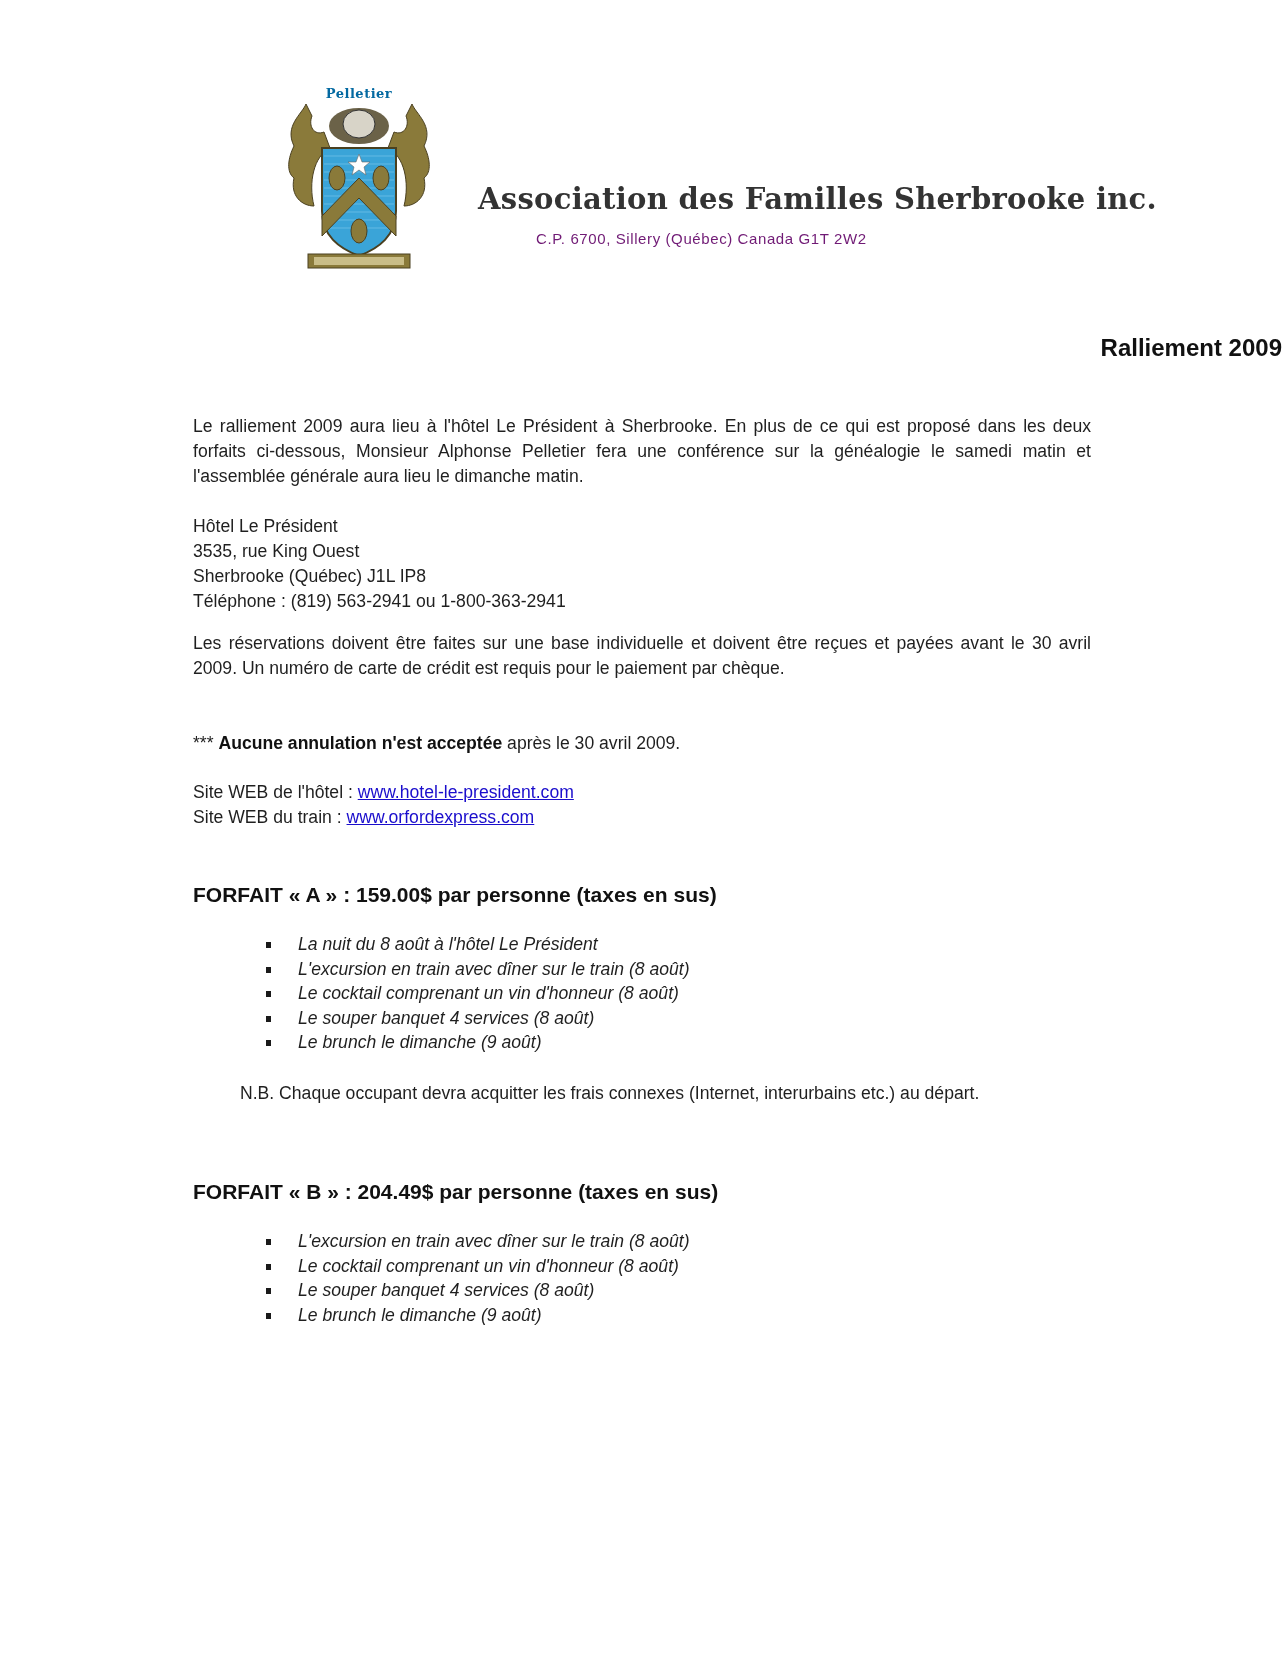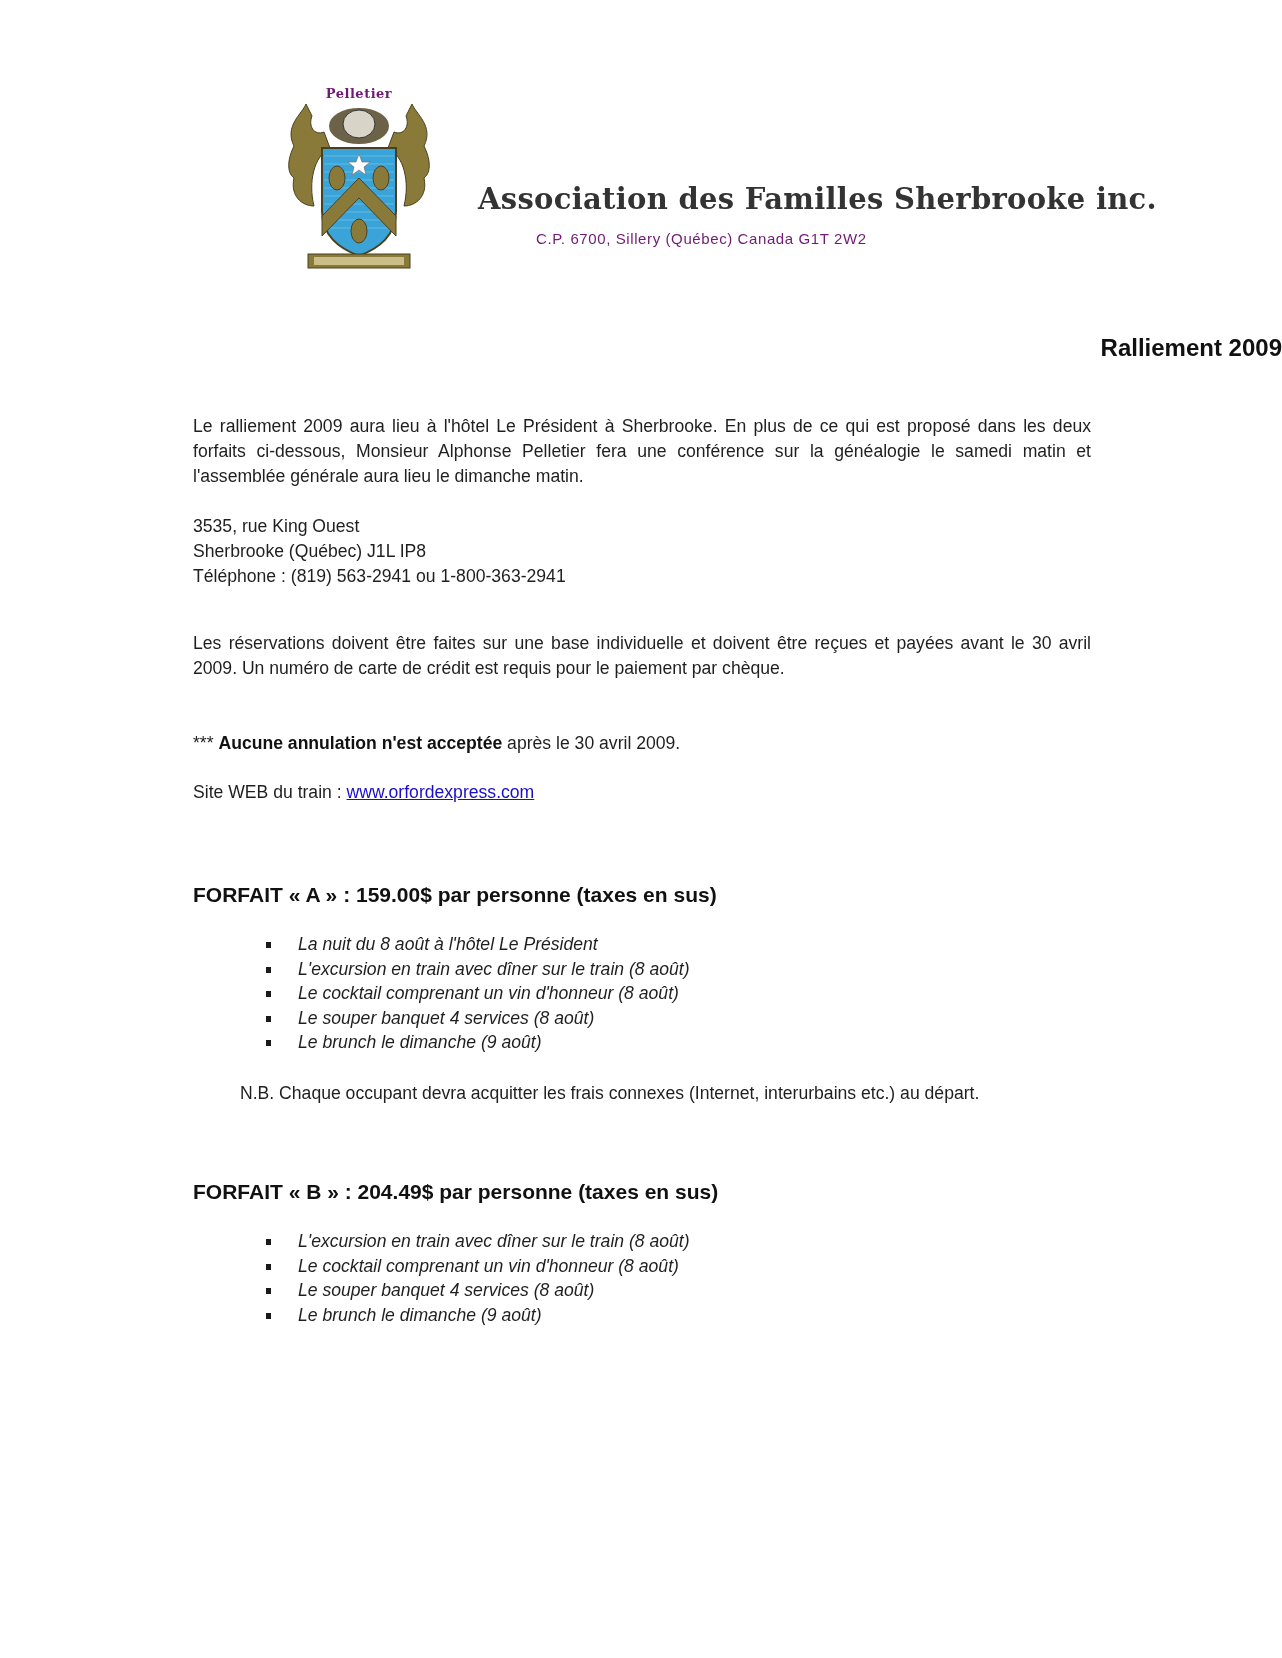--- a/index.html
+++ b/index.html
@@ -1,21 +1,21 @@
 <!DOCTYPE html>
 <html><head>
 <meta charset="utf-8">
 <style>
   html, body { margin: 0; padding: 0; background: #ffffff; }
   body { width: 1282px; height: 1658px; position: relative; overflow: hidden;
          font-family: "Liberation Sans", sans-serif; color: #1a1a1a; }
 
   .logo { position: absolute; left: 284px; top: 86px; width: 150px; height: 186px; }
   .logo-caption { position: absolute; left: 0; top: 0; width: 150px; text-align: center;
-                  font-family: "DejaVu Serif", serif; font-size: 13px; font-weight: bold; color: #701a75; letter-spacing: 0.5px; }
+                  font-family: "DejaVu Serif", serif; font-size: 13px; font-weight: bold; color: #0369a1; letter-spacing: 0.5px; }
 
   .org-name { position: absolute; left: 478px; top: 182px; font-family: "DejaVu Serif", serif;
               font-size: 29px; font-weight: bold; color: #333; letter-spacing: 0.3px; white-space: nowrap; }
   .org-address { position: absolute; left: 536px; top: 230px; font-size: 15px; color: #701a75; letter-spacing: 0.6px; white-space: nowrap; }
 
   .title { position: absolute; left: 0; width: 1282px; top: 334px; text-align: right; font-size: 24px; font-weight: bold; color: #111; }
 
   .body-text { position: absolute; left: 193px; width: 898px; font-size: 17.6px; line-height: 25px; color: #1f1f1f; }
   .justify { text-align: justify; text-align-last: left; }
 
@@ -81,32 +81,36 @@
 </div>
 
 <div class="org-name">Association des Familles Sherbrooke inc.</div>
 <div class="org-address">C.P. 6700, Sillery (Québec) Canada G1T 2W2</div>
 
 <div class="title">Ralliement 2009</div>
 
 <div class="body-text justify p-intro">Le ralliement 2009 aura lieu à l'hôtel Le Président à Sherbrooke.  En plus de ce qui est proposé dans les deux forfaits ci-dessous, Monsieur Alphonse Pelletier fera une conférence sur la généalogie le samedi matin et l'assemblée générale aura lieu le dimanche matin.</div>
 
 <div class="body-text p-address">
+  <div>Hôtel Le Président</div>
   <div>3535, rue King Ouest</div>
   <div>Sherbrooke (Québec)  J1L IP8</div>
   <div>Téléphone : (819) 563-2941 ou 1-800-363-2941</div>
 </div>
 
 <div class="body-text justify p-reserve">Les réservations doivent être faites sur une base individuelle et doivent être reçues et payées avant le 30 avril 2009. Un numéro de carte de crédit est requis pour le paiement  par chèque.</div>
 
 <div class="body-text p-cancel">
   <span>*** </span><b>Aucune annulation n'est acceptée</b><span> après le 30 avril 2009.</span>
 </div>
 
 <div class="body-text p-web">
+  <div>
+    <span>Site WEB de l'hôtel : </span><a href="#">www.hotel-le-president.com</a>
+  </div>
   <div>
     <span>Site WEB du train : </span><a href="#">www.orfordexpress.com</a>
   </div>
 </div>
 
 <div class="forfait-title fa-title">FORFAIT « A » : 159.00$ par personne (taxes en sus)</div>
 <ul class="list fa-list">
   <li><span class="bullet"></span><span>La nuit du 8 août à l'hôtel Le Président</span></li>
   <li><span class="bullet"></span><span>L'excursion en train avec dîner sur le train (8 août)</span></li>
   <li><span class="bullet"></span><span>Le cocktail comprenant un vin d'honneur (8 août)</span></li>

